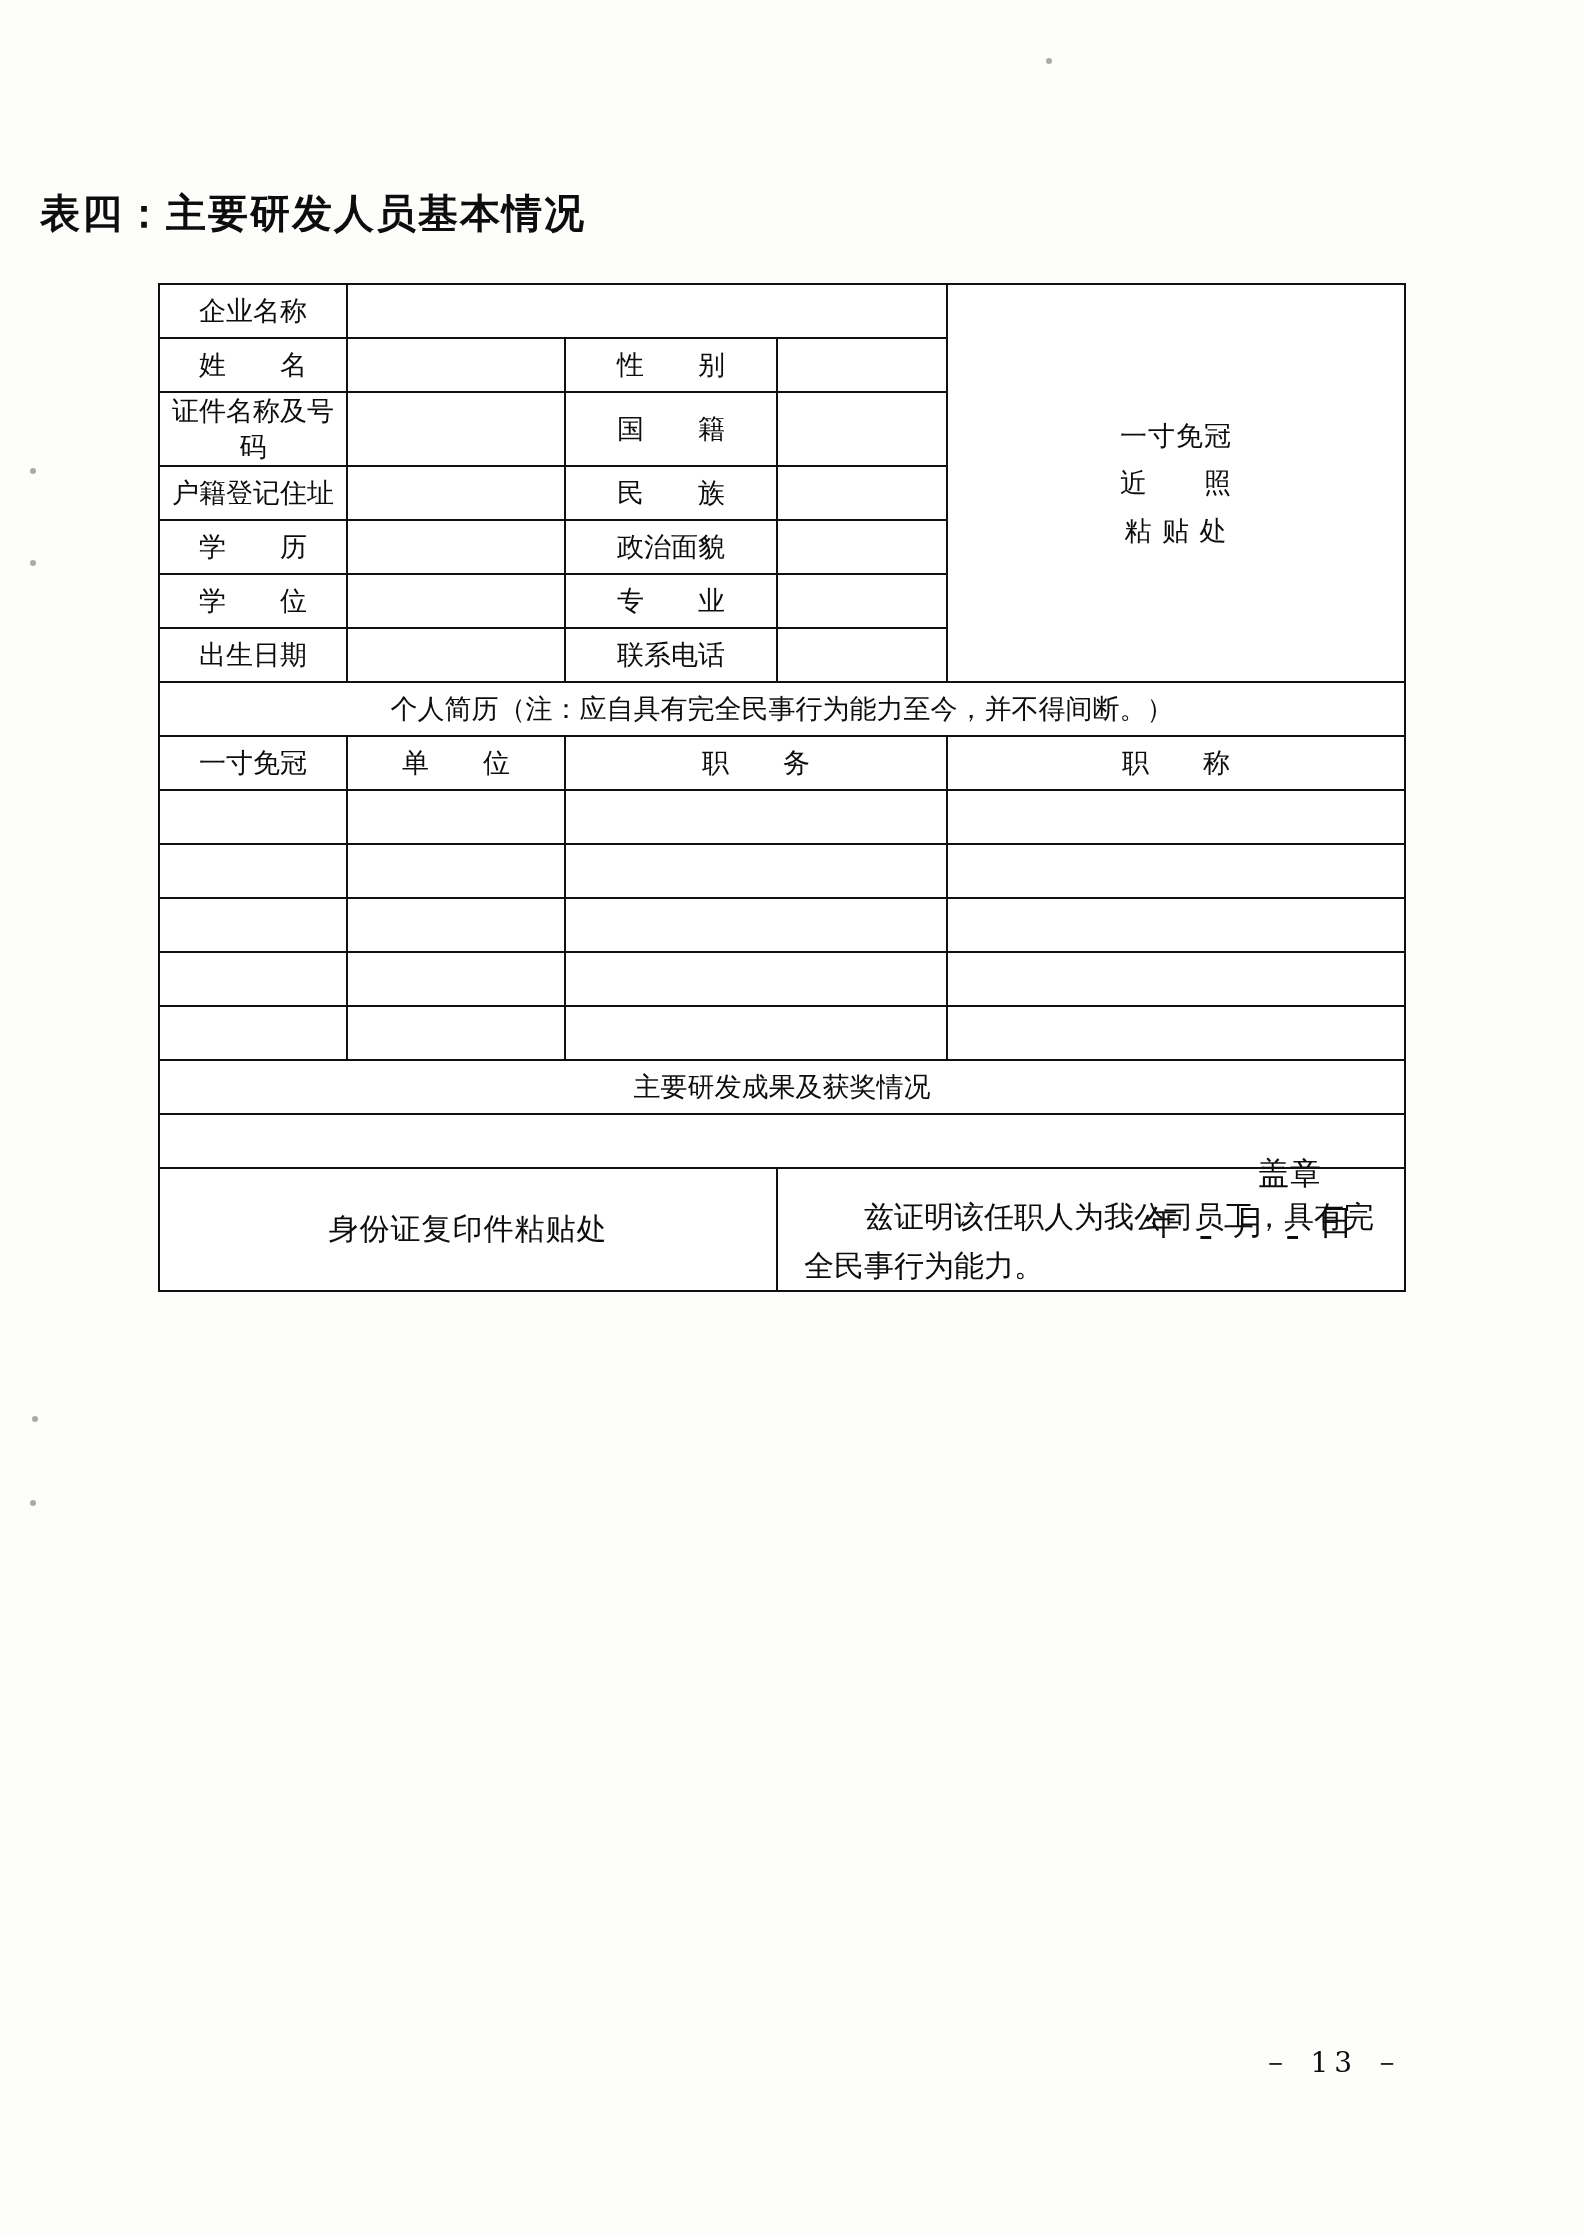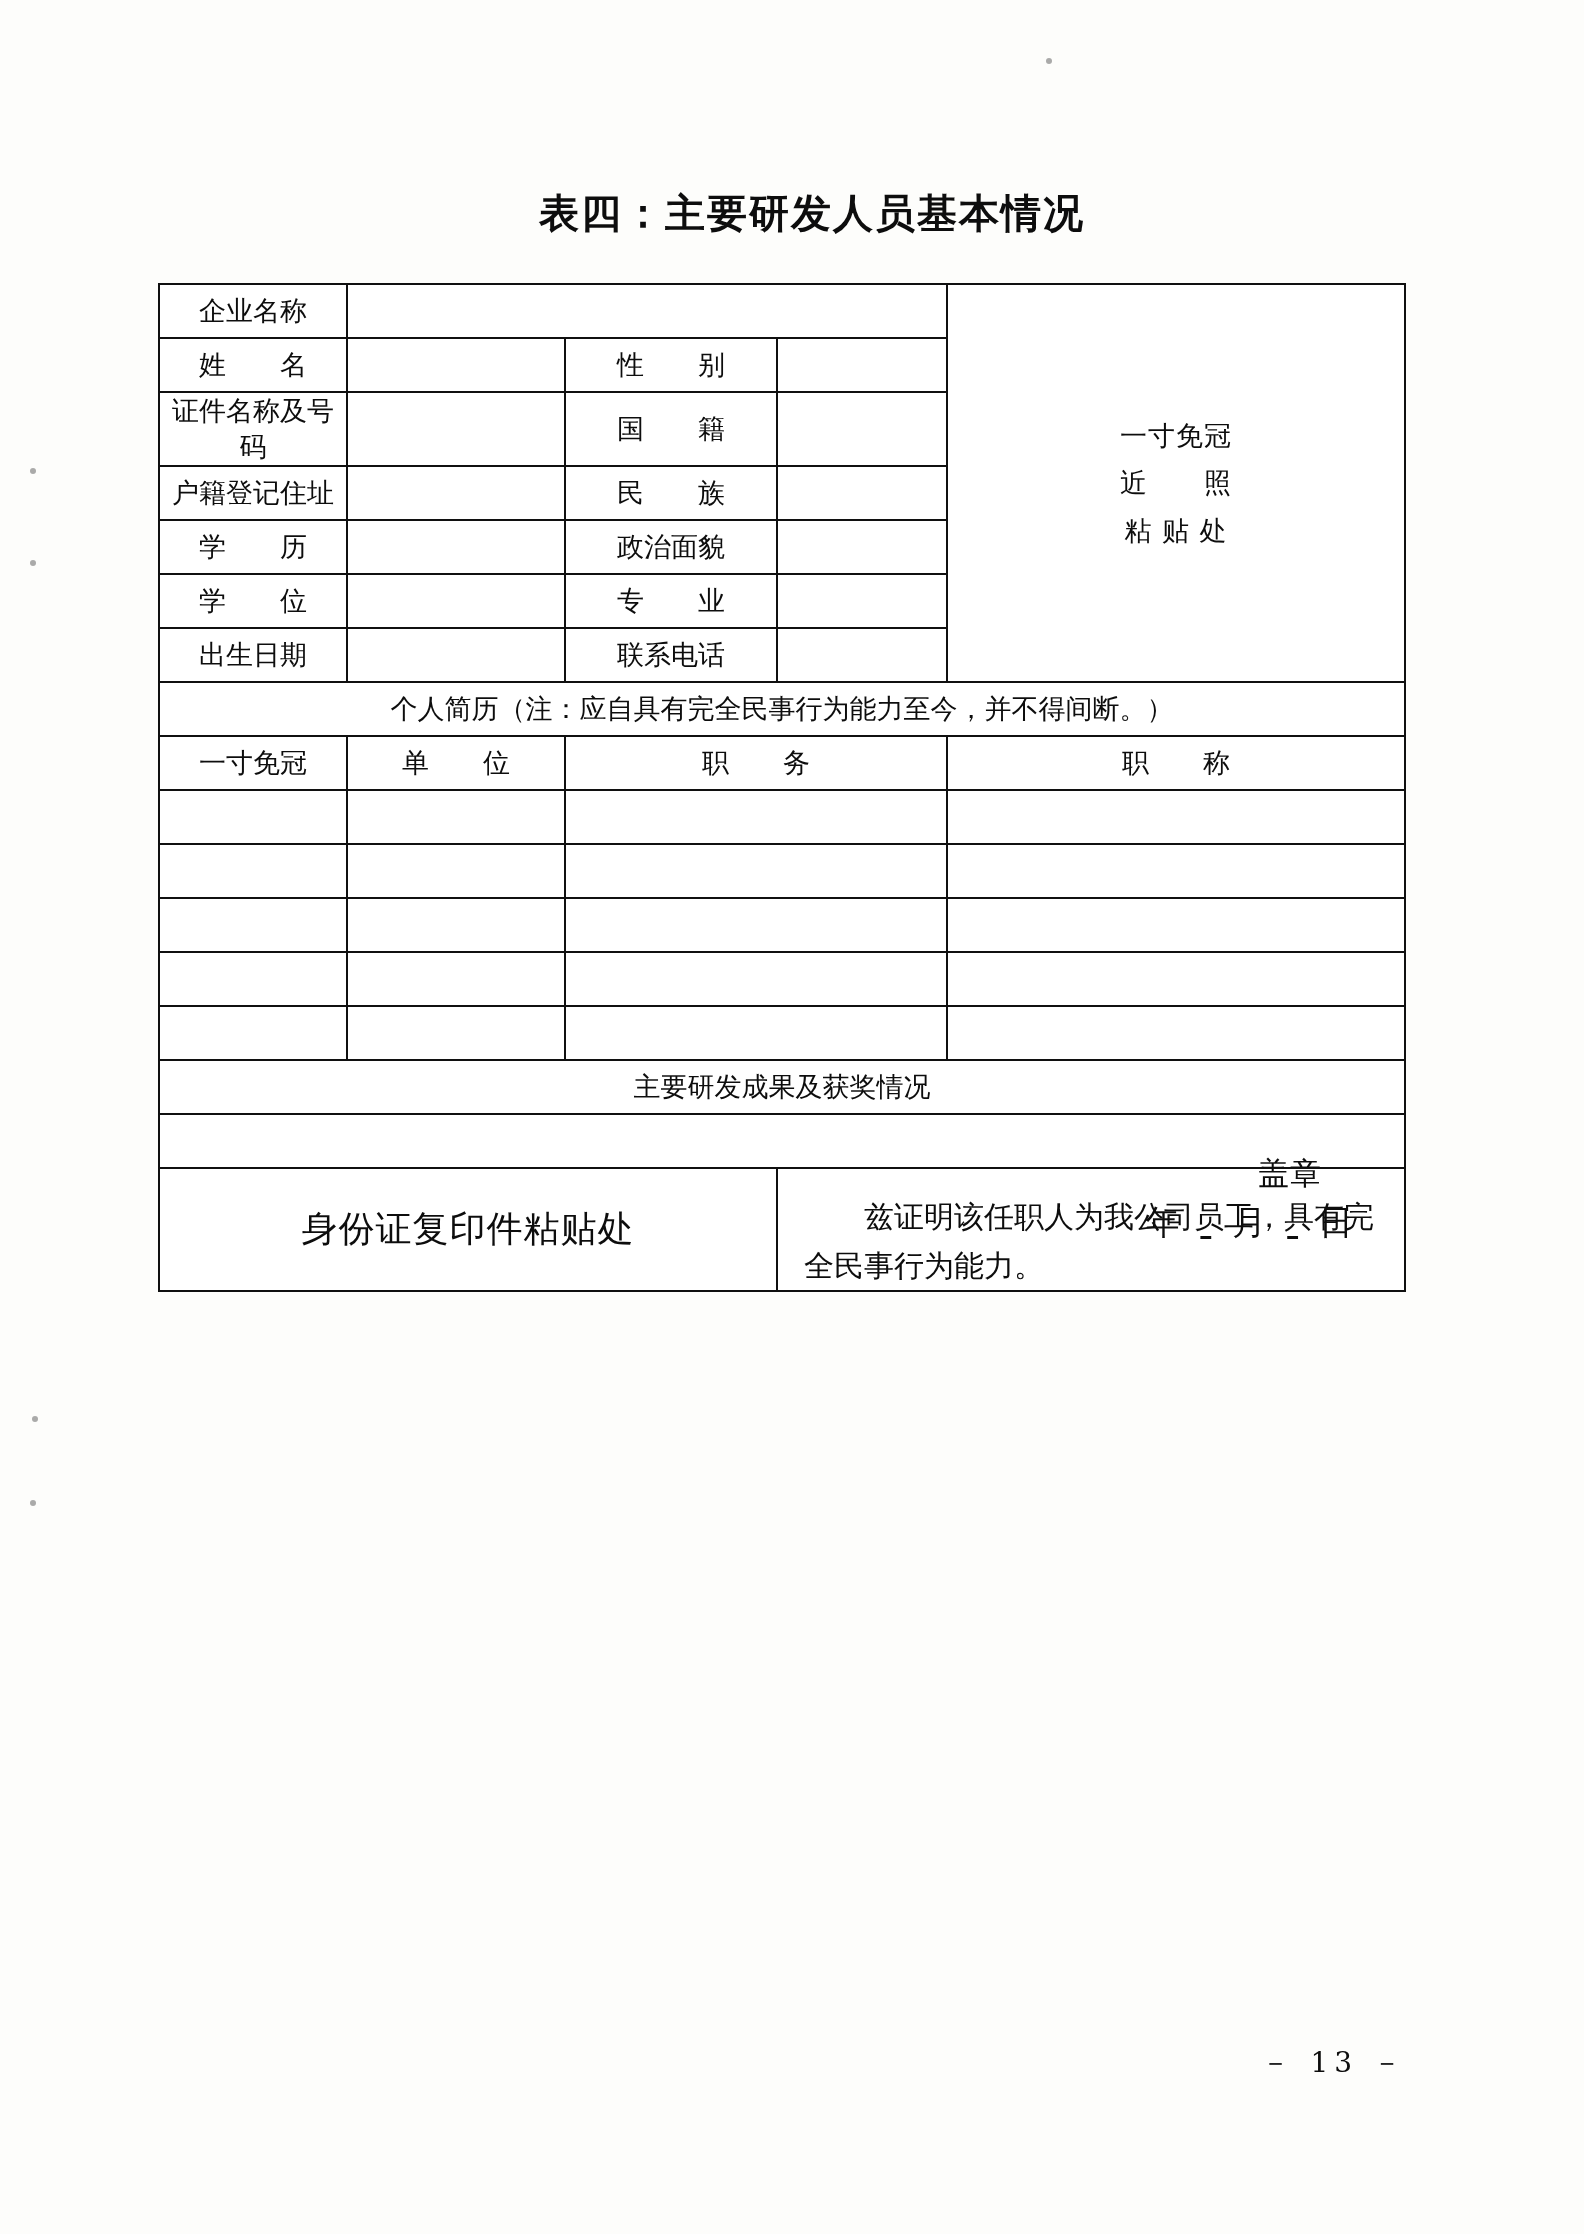--- a/index.html
+++ b/index.html
@@ -11,21 +11,20 @@
     position:relative;
     overflow:hidden;
   }
   
   .speck{position:absolute;background:#8d8d8d;border-radius:50%;opacity:.75;}
 
   .page{position:absolute;inset:0;}
 
   .doc-title{
     position:absolute;left:0;right:0;top:186px;
-    text-align:center;
     font-size:40px;
     letter-spacing:2px;
     font-family:"DejaVu Serif","Liberation Serif",serif;
     font-weight:600;
     padding-left:40px;
   }
 
   table.form{
     position:absolute;
     left:158px;top:283px;
@@ -54,21 +53,21 @@
     height:70px;font-size:29px;text-align:center;margin-top:28px;
   }
   .sec-row td{height:62px;font-size:29px;text-align:center;}
   .hdr td{height:56px;font-size:29px;}
   .empty-row td{height:48px;}
   .big-blank td{height:268px;}
   .bottom-row td{height:290px;vertical-align:top;}
 
   .id-paste{
     display:flex;align-items:center;justify-content:center;
-    height:100%;font-size:36px;letter-spacing:1px;font-family:Liberation Serif, serif;
+    height:100%;font-size:30px;letter-spacing:1px;font-family:Liberation Serif, serif;
   }
   .cert-box{
     height:100%;
     box-sizing:border-box;
     padding:24px 26px 0 26px;
     text-align:left;
     font-size:30px;
     line-height:1.62;
     letter-spacing:0px;
     position:relative;

